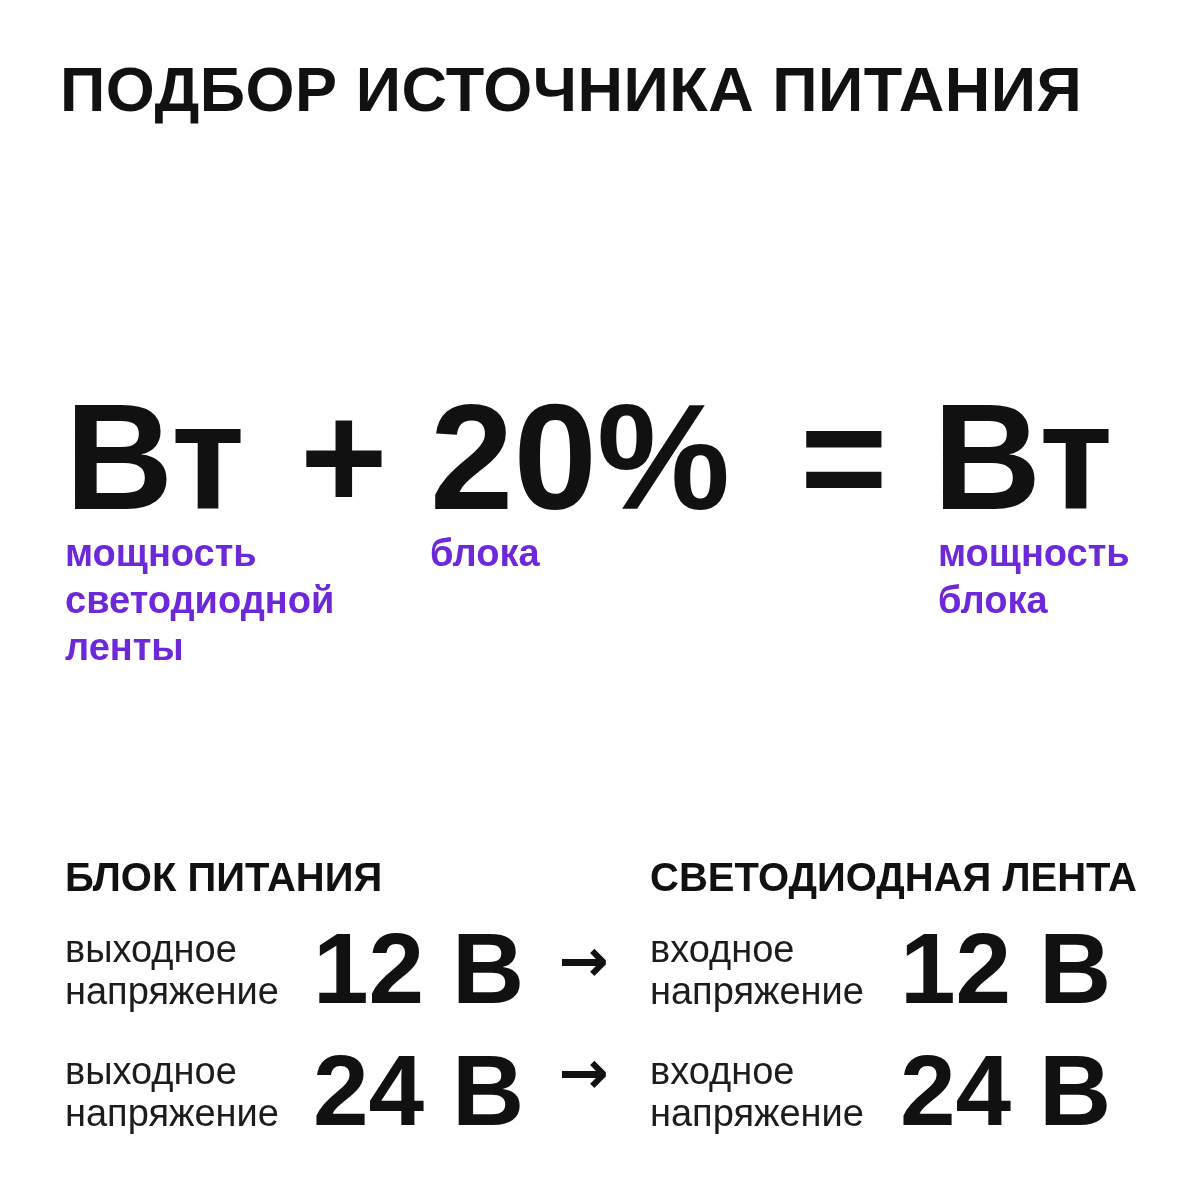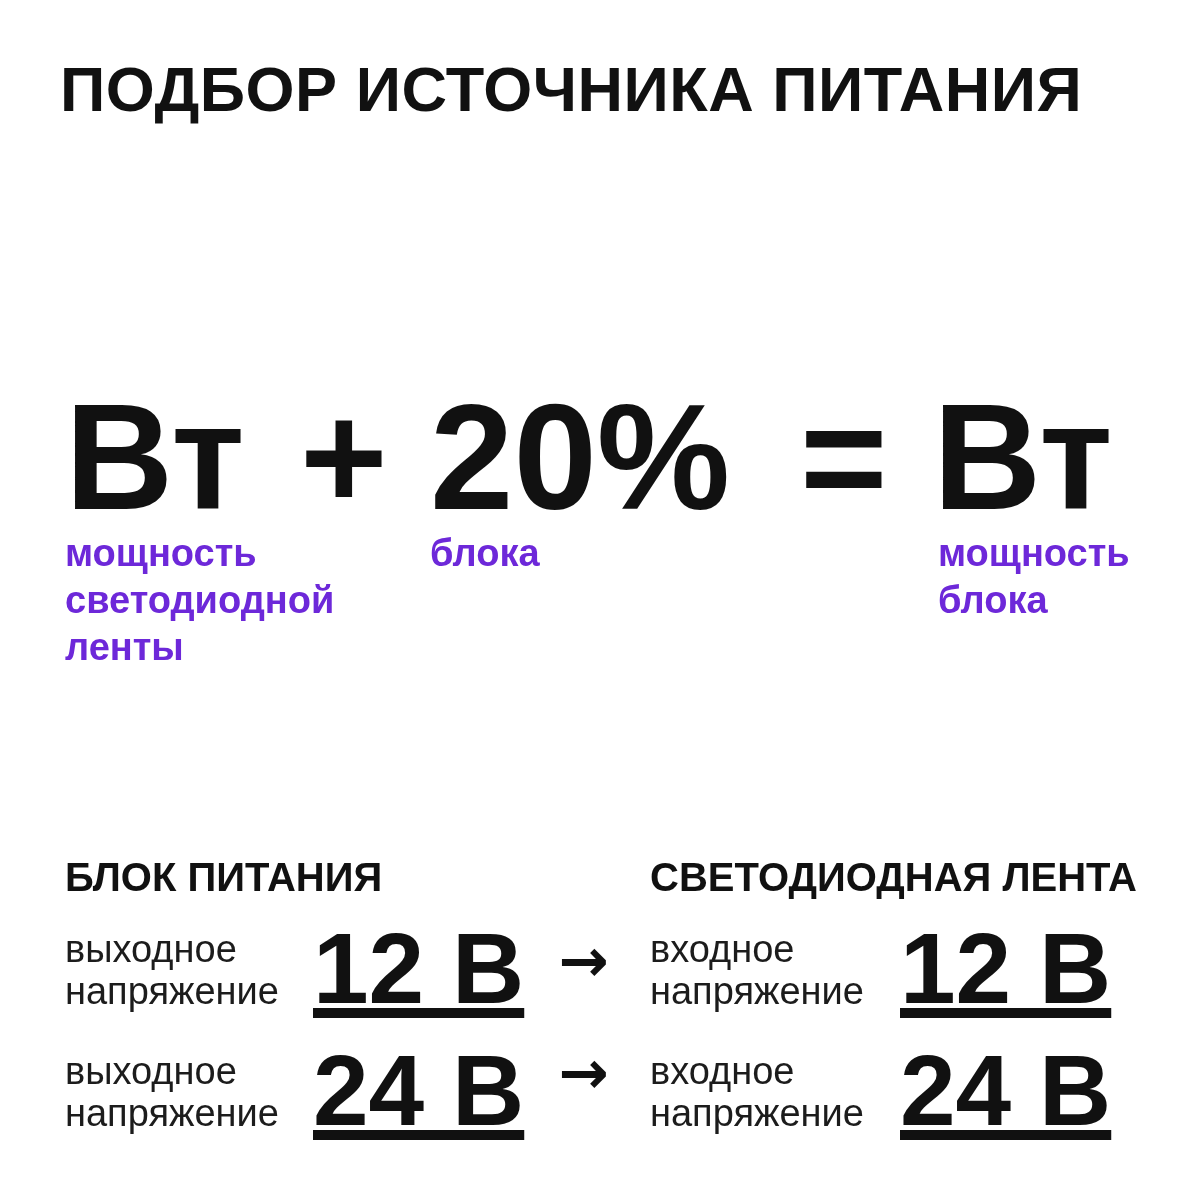--- a/index.html
+++ b/index.html
@@ -58,21 +58,20 @@
     line-height: 42px;
     font-weight: 400;
     color: #1c1c1c;
   }
   .row-value {
     position: absolute;
     font-size: 100px;
     line-height: 1;
     font-weight: 800;
     white-space: nowrap;
-    text-decoration: underline;
   }
   .row-arrow {
     position: absolute;
     left: 552px;
     width: 64px;
     font-family: "DejaVu Sans", sans-serif;
     font-size: 60px;
     line-height: 1;
     font-weight: 700;
     text-align: center;

